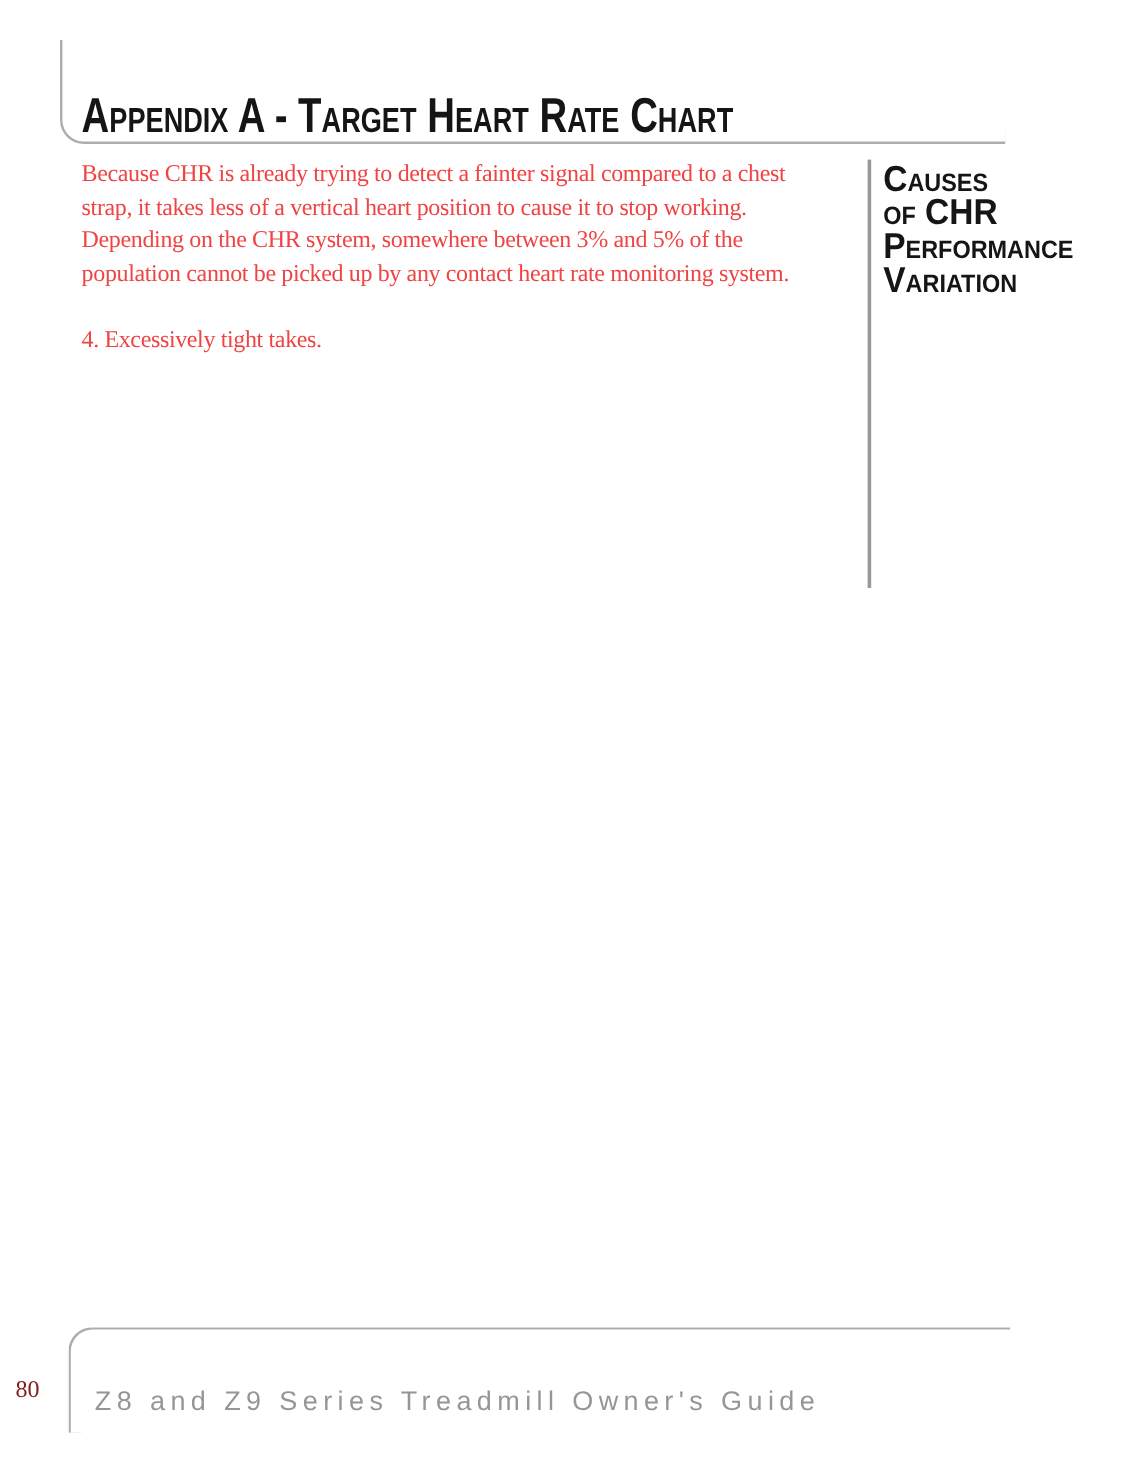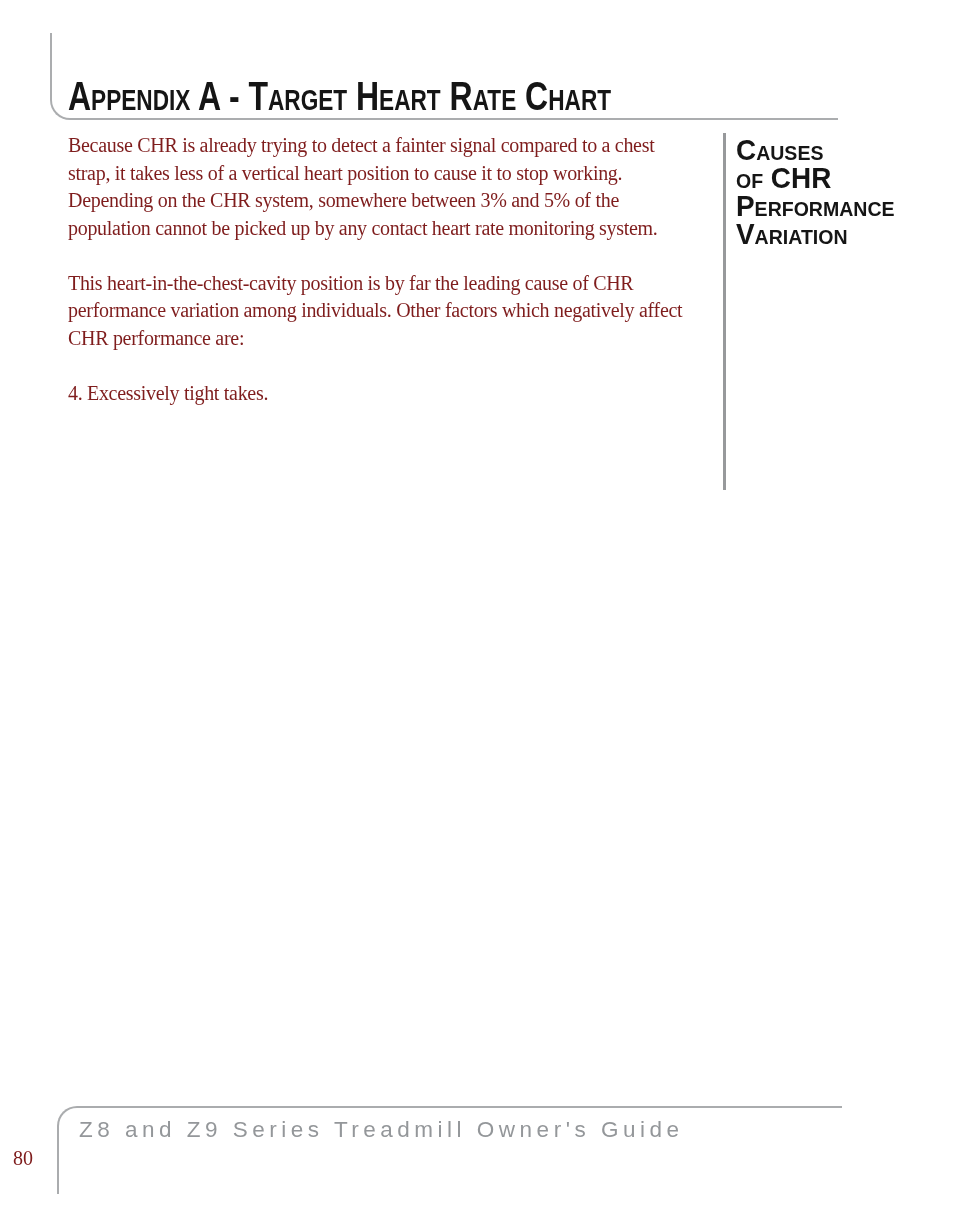--- a/index.html
+++ b/index.html
@@ -43,21 +43,21 @@
 
   
   .main-col {
     position: absolute;
     left: 68px;
     top: 132px;
     width: 630px;
     font-size: 20px;
     line-height: 27.5px;
     letter-spacing: -0.3px;
-    color: #7f1d1d;
+    color: #ef4444;
   }
   .main-col p { margin: 0 0 27.5px 0; }
   .numbered-list { margin: 0; }
   .list-item {
     padding-left: 19px;
     text-indent: -19px;
     margin: 0 0 27.5px 0;
   }
   .li-num {
     display: inline-block;
@@ -105,38 +105,37 @@
     position: absolute;
     left: 13px;
     top: 1147px;
     font-family: Liberation Serif, serif;
     font-size: 20px;
     color: #7f1d1d;
   }
   .footer-title {
     position: absolute;
     left: 79px;
-    top: 1117px;
+    top: 1155px;
     font-family: "Liberation Sans", sans-serif;
     font-size: 22.5px;
     letter-spacing: 4.5px;
     color: #94979a;
     white-space: nowrap;
   }
 </style>
 </head>
 <body>
 
 <div class="header-rule"></div>
 
 <h1 class="page-title">Appendix A - Target Heart Rate Chart</h1>
 
 <div class="main-col">
   <p>Because CHR is already trying to detect a fainter signal compared to a chest strap, it takes less of a vertical heart position to cause it to stop working. Depending on the CHR system, somewhere between 3% and 5% of the population cannot be picked up by any contact heart rate monitoring system.</p>
-  <p>This heart-in-the-chest-cavity position is by far the leading cause of CHR performance variation among individuals. Other factors which negatively affect CHR performance are:</p>
 
   <div class="numbered-list">
     <div class="list-item"><span class="li-num">4.</span><span>Excessively tight takes.</span></div>
   </div>
 </div>
 
 <div class="sidebar-rule"></div>
 <div class="sidebar-heading">
   <div>Causes</div>
   <div>of CHR</div>

